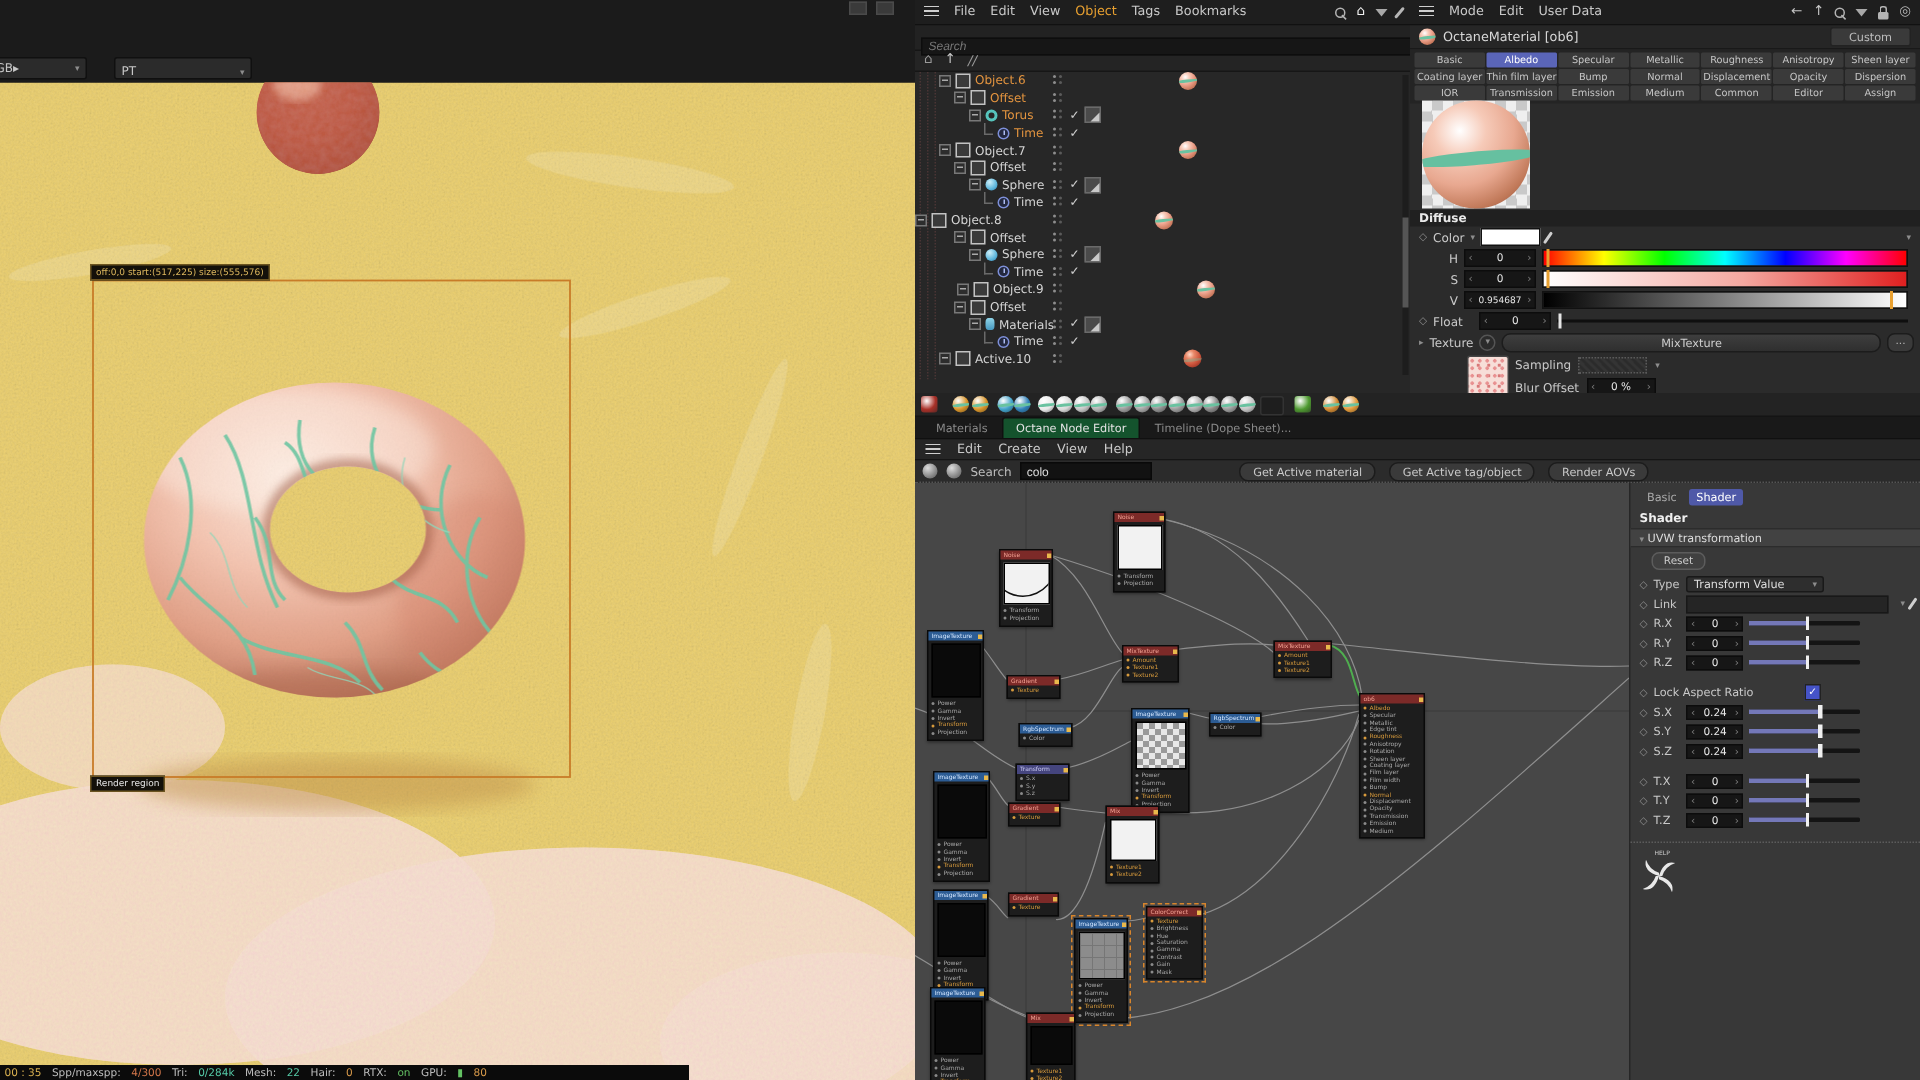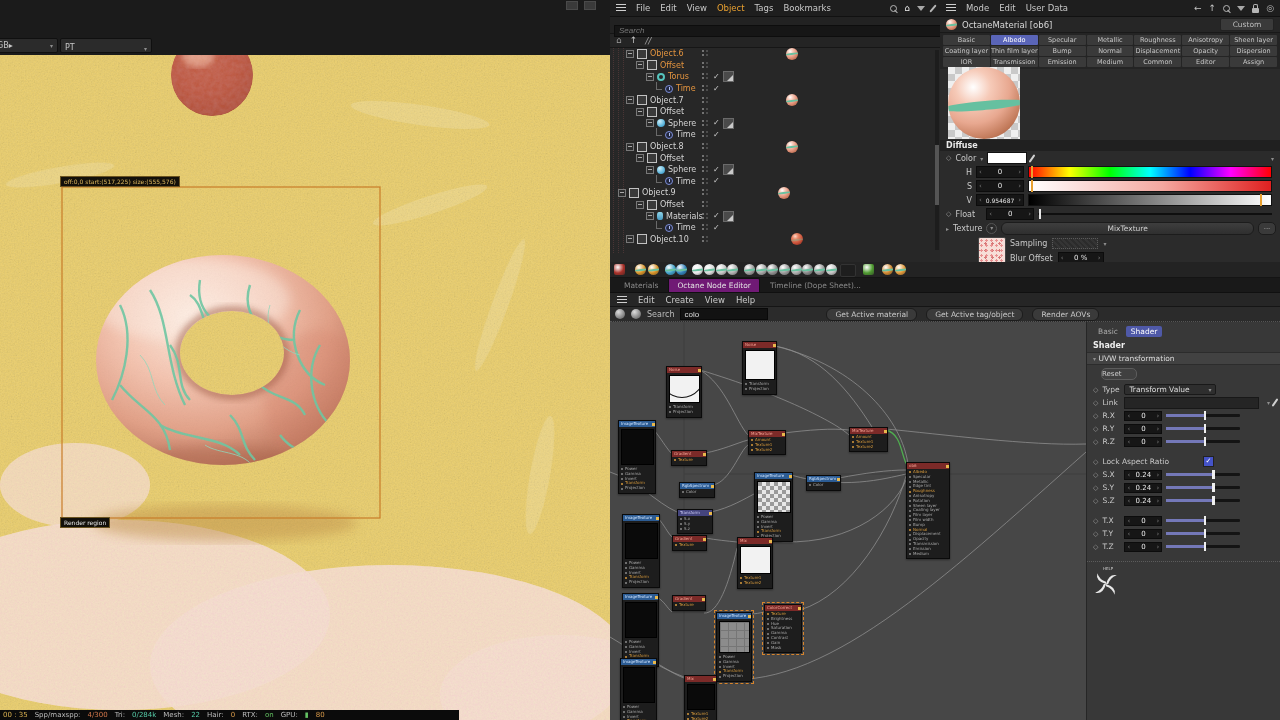--- a/index.html
+++ b/index.html
@@ -101,21 +101,21 @@
   .samp-box{width:44px;height:9px;border:1px dotted #5a5a5a;background:repeating-linear-gradient(45deg,#343434 0 2px,#2b2b2b 2px 4px);}
   .cv2{color:#8d8d8d;font-size:6px;}
   
   #dock{left:610px;top:262px;width:670px;height:458px;background:#2b2b2b;}
   #icon-strip{position:relative;height:15px;background:#232323;border-bottom:1px solid #141414;}
   .strip-ic{position:absolute;top:2px;width:11px;height:11px;border-radius:50%;}
   .strip-ic.badge{border-radius:2px;}
   .strip-ic.slot{border-radius:2px;width:14px;background:#1e1e1e;border:1px solid #333;}
   #dock-tabs{height:14px;background:#191919;display:flex;align-items:flex-end;gap:2px;padding-left:6px;border-bottom:1px solid #101010;}
   .dock-tab{font-size:7.5px;color:#8a8a8a;padding:2px 8px;}
-  .dock-tab.active{background:#701a75;color:#e3e3e3;border:1px solid #101010;border-bottom:none;border-radius:2px 2px 0 0;margin-top:24px;}
+  .dock-tab.active{background:#14532d;color:#e3e3e3;border:1px solid #101010;border-bottom:none;border-radius:2px 2px 0 0;margin-top:24px;}
   #ne-menubar{height:13px;background:#262626;display:flex;align-items:center;gap:11px;padding:0 7px;border-bottom:1px solid #151515;}
   #ne-toolbar{height:14px;background:#2b2b2b;display:flex;align-items:center;gap:6px;padding:0 5px;border-bottom:1px dotted #555;}
   .ne-ball{width:10px;height:10px;border-radius:50%;background:radial-gradient(circle at 35% 30%,#ddd,#888 60%,#555);}
   .ne-search-label{font-size:8px;color:#bdbdbd;}
   .ne-search{width:80px;height:10px;background:#121212;border:1px solid #090909;color:#ddd;font-size:8px;padding:0 3px;}
   .ne-btn{height:11px;border-radius:6px;background:#3a3a3a;border:1px solid #1c1c1c;color:#c9c9c9;font-size:7.5px;line-height:11px;padding:0 8px;}
   #ne-wrap{position:relative;height:402px;}
   #node-canvas{position:absolute;left:0;top:0;width:476px;height:402px;background:#474747;overflow:hidden;}
   #node-layer{position:absolute;inset:0;}
   .node{position:absolute;background:#1d1d1d;border:1px solid #0a0a0a;font-size:4px;box-shadow:0 1px 2px rgba(0,0,0,.4);}
@@ -137,21 +137,21 @@
   .nport::before{content:"";width:2px;height:2px;border-radius:50%;background:#8a8a8a;flex:none;}
   .nport.hot{color:#d79a3c;}
   .nport.hot::before{background:#d79a3c;}
   
   #shader-panel{position:absolute;left:476px;top:0;width:194px;height:402px;background:#383838;border-left:1px solid #262626;box-sizing:border-box;}
   .sp-tabs{display:flex;gap:3px;padding:4px 0 0 6px;}
   .sp-tab{font-size:7.5px;color:#aaa;padding:1px 5px;border-radius:2px;}
   .sp-tab.active{background:#4f59a8;color:#fff;}
   .sp-heading{font-size:8px;font-weight:bold;color:#eee;padding:4px 0 2px 6px;}
   .sp-sec{height:11px;background:#424242;color:#ddd;font-size:7.5px;line-height:11px;padding-left:6px;border-top:1px solid #2c2c2c;border-bottom:1px solid #2c2c2c;}
-  .sp-reset{width:34px;height:10px;margin:3px 0 3px 14px;background:#404040;border:1px solid #5c5c5c;border-radius:5px;color:#ccc;font-size:7px;line-height:10px;}
+  .sp-reset{width:34px;height:10px;margin:3px 0 3px 14px;background:#404040;border:1px solid #5c5c5c;border-radius:5px;color:#ccc;font-size:7px;line-height:10px;text-align:center;}
   .sp-row{display:flex;align-items:center;gap:4px;height:13px;padding-left:6px;}
   .sp-label{width:18px;font-size:7.5px;color:#c9c9c9;}
   .sp-field{width:38px;height:10px;background:#161616;border:1px solid #0c0c0c;color:#e8e8e8;font-size:7px;display:flex;align-items:center;justify-content:space-between;padding:0 2px;box-sizing:border-box;}
   .sp-field i{font-style:normal;color:#7c7c7c;}
   .sp-track{position:relative;width:74px;height:3px;background:#141414;border-radius:1px;}
   .sp-fill{position:absolute;left:0;top:0;bottom:0;background:#7478b8;}
   .sp-handle{position:absolute;top:-3px;width:2.5px;height:9px;background:#f0f0f0;}
   .sp-gap{height:7px;}
   .sp-check{width:9px;height:9px;background:#4553c8;border:1px solid #222;color:#fff;font-size:7px;line-height:9px;text-align:center;margin-left:30px;}
   .sp-dd{width:92px;height:11px;background:#2e2e2e;border:1px solid #191919;border-radius:2px;color:#ddd;font-size:7.5px;display:flex;align-items:center;justify-content:space-between;padding:0 4px;box-sizing:border-box;}
@@ -167,21 +167,21 @@
   <div id="live-viewer" class="abs">
     <div class="lv-head abs">
       <div class="lv-topicons abs">
         <span></span>
         <span></span>
       </div>
       <div class="lv-dd abs" style="left:-8px;width:56px;">
         <span>GB▸</span>
           <span class="cv">▾</span>
       </div>
-      <div class="lv-dd abs" style="left:60px;width:82px;align-items:flex-end;">
+      <div class="lv-dd abs" style="left:76px;width:82px;align-items:flex-end;">
         <span>PT</span>
           <span class="cv">▾</span>
       </div>
     </div>
 
     <svg id="lv-canvas" class="abs" width="610" height="665" viewBox="0 0 610 665">
       <defs>
         <filter id="fGrain" x="0%" y="0%" width="100%" height="100%">
           <feTurbulence type="fractalNoise" baseFrequency="0.7" numOctaves="3" seed="7"></feTurbulence>
           <feColorMatrix type="saturate" values="0"></feColorMatrix>
@@ -393,21 +393,21 @@
           <span class="c-check">✓</span>
           <span class="c-tag"></span>
         </div>
         <div class="om-row" style="padding-left: 46px;">
           <span class="connector"></span>
           <span class="tree-icon icon-time"></span>
           <span class="om-label">Time</span>
           <span class="c-dots"></span>
           <span class="c-check">✓</span>
         </div>
-        <div class="om-row" style="padding-left: 16px;">
+        <div class="om-row" style="">
           <span class="expander"></span>
           <span class="tree-icon icon-null"></span>
           <span class="om-label">Object.8</span>
           <span class="c-dots"></span>
           <span class="c-thumb ball" style="width: 12px; height: 12px;"></span>
         </div>
         <div class="om-row" style="padding-left: 26px;">
           <span class="expander"></span>
           <span class="tree-icon icon-null"></span>
           <span class="om-label">Offset</span>
@@ -421,21 +421,21 @@
           <span class="c-check">✓</span>
           <span class="c-tag"></span>
         </div>
         <div class="om-row" style="padding-left: 46px;">
           <span class="connector"></span>
           <span class="tree-icon icon-time"></span>
           <span class="om-label">Time</span>
           <span class="c-dots"></span>
           <span class="c-check">✓</span>
         </div>
-        <div class="om-row" style="padding-left: 8px;">
+        <div class="om-row" style="padding-left: 28px;">
           <span class="expander"></span>
           <span class="tree-icon icon-null"></span>
           <span class="om-label">Object.9</span>
           <span class="c-dots"></span>
           <span class="c-thumb ball" style="width: 12px; height: 12px;"></span>
         </div>
         <div class="om-row" style="padding-left: 26px;">
           <span class="expander"></span>
           <span class="tree-icon icon-null"></span>
           <span class="om-label">Offset</span>
@@ -452,21 +452,21 @@
         <div class="om-row" style="padding-left: 46px;">
           <span class="connector"></span>
           <span class="tree-icon icon-time"></span>
           <span class="om-label">Time</span>
           <span class="c-dots"></span>
           <span class="c-check">✓</span>
         </div>
         <div class="om-row" style="padding-left: 16px;">
           <span class="expander"></span>
           <span class="tree-icon icon-null"></span>
-          <span class="om-label">Object.10</span>
+          <span class="om-label">Active.10</span>
           <span class="c-dots"></span>
           <span class="c-thumb ball red" style="width: 12px; height: 12px;"></span>
         </div>
       </div>
     <div class="om-scroll">
         <i></i>
       </div>
   </div>
 
   <div id="attribute-manager" class="abs">

